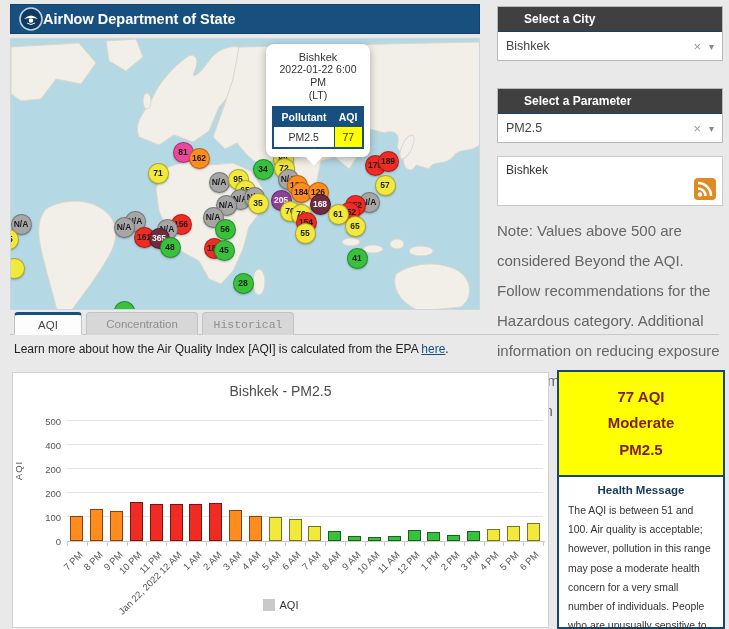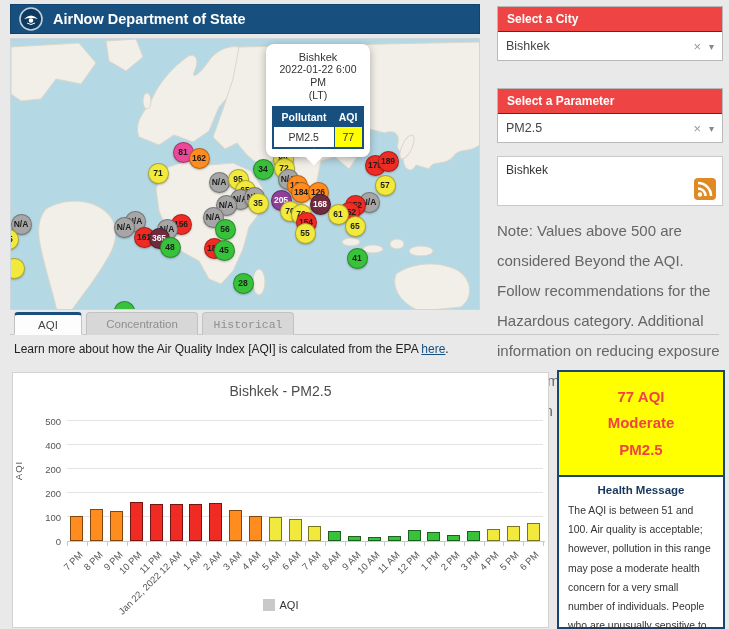--- a/index.html
+++ b/index.html
@@ -7,21 +7,21 @@
   body {
     position:relative; overflow:hidden;
     background:#e9e9e9;
     font-family:"Liberation Sans", sans-serif;
     color:#333;
   }
   
   .main-header {
     position:absolute; left:10px; top:4px; width:470px; height:30px;
     background:#17507f; border:1px solid #13426a;
-    display:flex; align-items:center; gap:10px; padding-left:8px;
+    display:flex; align-items:center; padding-left:8px;
   }
   .main-header .title { color:#fff; font-weight:bold; font-size:14.5px; }
   .seal { width:24px; height:24px; flex:0 0 auto; }
   
   .map {
     position:absolute; left:10px; top:38px; width:470px; height:272px;
     background:#b5d8e5; overflow:hidden; border:1px solid #cdd6da;
   }
   .map svg.land { position:absolute; left:0; top:0; }
   .marker {
@@ -44,22 +44,22 @@
   .map-popup .city { font-size:11px; color:#333; }
   .map-popup .dt { font-size:10.5px; color:#333; line-height:1.25; }
   .popup-table { width:100%; border-collapse:collapse; margin-top:4px; border:2px solid #17507f; }
   .popup-table th { background:#17507f; color:#fff; font-size:10.5px; padding:3px 2px; }
   .popup-table td { font-size:10.5px; padding:4px 2px; border:1px solid #17507f; background:#fff; }
   .popup-table td.aqi-cell { background:#ffff00; font-weight:normal; }
   
   .side { position:absolute; left:497px; top:6px; width:226px; }
   .select-box { border:1px solid #b9b9b9; background:#fff; margin-bottom:13px; }
   .select-box .box-title {
-    background:#ef4444; color:#fff; font-weight:bold; font-size:12px;
-    padding:5px 9px; border-bottom:1px solid #13426a;
+    background:#404040; color:#fff; font-weight:bold; font-size:12px;
+    padding:5px 26px; border-bottom:1px solid #13426a;
   }
   .select-row { display:flex; align-items:center; height:28px; padding:0 8px; cursor:pointer; }
   .select-row .val { flex:1; font-size:12.5px; color:#444; }
   .select-row .clear { color:#999; font-size:13px; padding:0 8px; cursor:pointer; }
   .select-row .caret { color:#888; font-size:10px; cursor:pointer; }
   .rss-box {
     position:relative; border:1px solid #c9c9c9; background:#fff;
     height:50px; padding:6px 8px; margin-top:11px; font-size:12px; color:#333;
   }
   .rss-box .rss-icon { position:absolute; right:6px; bottom:5px; cursor:pointer; }
@@ -110,21 +110,21 @@
   .cond {
     position:absolute; left:557px; top:370px; width:168px; height:259px;
     background:#fff; border:2px solid #17466f; display:flex; flex-direction:column;
   }
   .cond-head { background:#17507f; color:#fff; text-align:center; padding:7px 4px 8px; }
   .cond-head .l1 { font-weight:bold; font-size:12.5px; }
   .cond-head .l2 { font-weight:bold; font-size:10px; margin-top:2px; }
   .cond-head .l3 { font-weight:bold; font-size:12px; margin-top:2px; }
   .cond-aqi {
     background:#ffff00; text-align:center; padding:12px 4px;
-    border-bottom:2px solid #17466f; color:#ef4444; font-weight:bold; font-size:15px; line-height:1.75;
+    border-bottom:2px solid #17466f; color:#7f1d1d; font-weight:bold; font-size:15px; line-height:1.75;
   }
   .cond-health { flex:1; padding:7px 9px; }
   .cond-health .ht { text-align:center; font-weight:bold; font-size:11.5px; color:#17365c; margin-bottom:5px; }
   .cond-health .hp { font-size:10.4px; color:#333; line-height:1.85; }
   .cond-foot { height:7px; background:#17507f; }
 </style>
 </head>
 <body>
 
 <div class="main-header">

